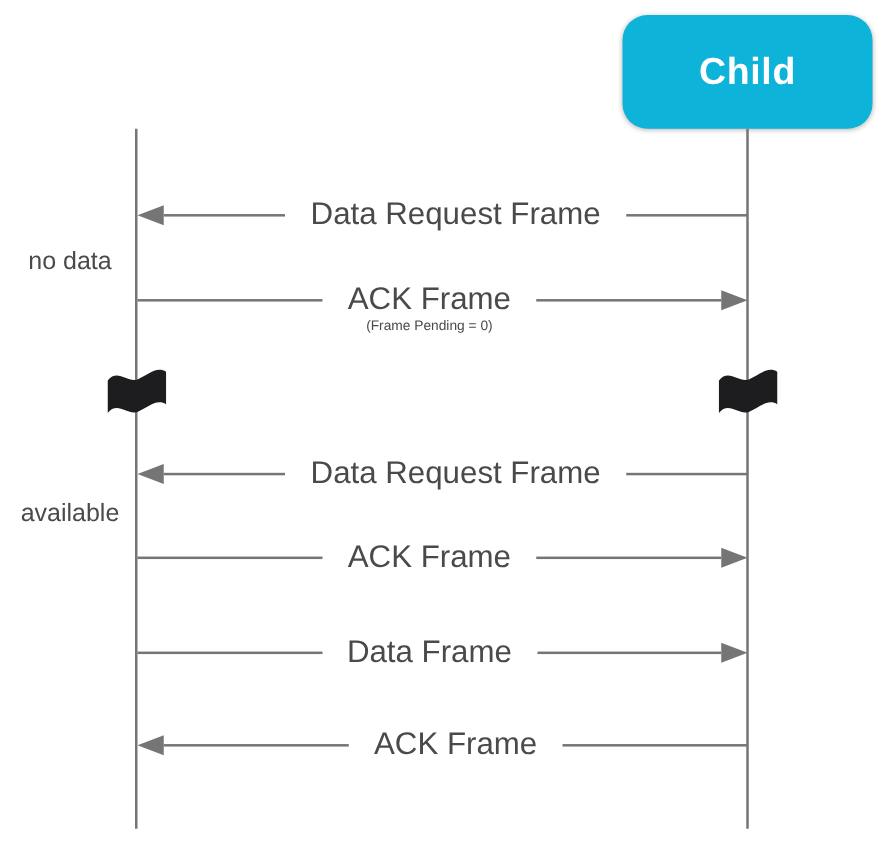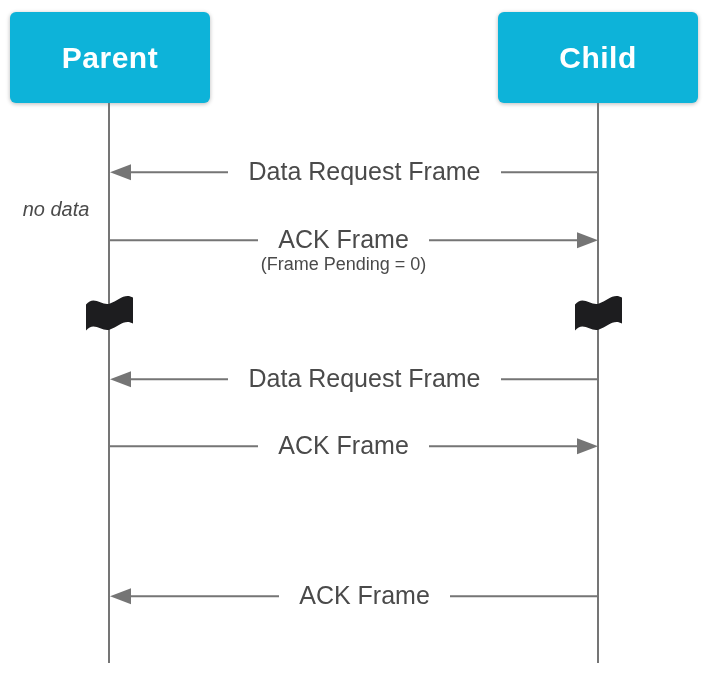--- a/index.html
+++ b/index.html
@@ -30,21 +30,21 @@
     display: flex;
     align-items: center;
     justify-content: center;
     font-size: 30px;
     font-weight: bold;
     border-radius: 6px;
     box-shadow: 0 1px 4px rgba(0,0,0,0.28);
     letter-spacing: 0.5px;
   }
   .actor.parent { left: 10px; }
-  .actor.child  { left: 498px; }
+  .actor.child  { left: 498px; border-radius: 20px; }
   .lifeline {
     position: absolute;
     top: 103px;
     width: 2px;
     height: 560px;
     background: var(--line);
   }
   .lifeline.parent-line { left: 108px; }
   .lifeline.child-line  { left: 597px; }
   .msg {
@@ -62,21 +62,21 @@
     font-size: 25px;
     line-height: 1.1;
     position: relative;
     white-space: nowrap;
   }
   .msg-sub {
     position: absolute;
     top: 100%;
     left: 50%;
     transform: translateX(-50%);
-    font-size: 18px;
+    font-size: 11px;
     white-space: nowrap;
     margin-top: 1px;
     color: var(--text);
   }
   .head { width: 0; height: 0; flex: 0 0 auto; }
   .head.left {
     border-top: 8px solid transparent;
     border-bottom: 8px solid transparent;
     border-right: 21px solid var(--line);
   }
@@ -87,38 +87,37 @@
   }
   .side-label {
     position: absolute;
     left: 0;
     width: 112px;
     text-align: center;
     transform: translateY(-50%);
     font-size: 20px;
     line-height: 1.12;
     color: var(--text);
-    font-style: italic;
   }
   .flag { position: absolute; }
   .flag path { fill: var(--flag); }
 </style>
 </head>
 <body>
 
 <div class="stage">
 
-  <div class="actor parent">Parent</div>
   <div class="actor child">Child</div>
 
   <div class="lifeline parent-line"></div>
   <div class="lifeline child-line"></div>
 
   <div class="side-label" style="top:209px">no data</div>
   <div class="side-label" style="top:411px">
+    <div>available</div>
   </div>
 
   <div class="msg" style="top:172px">
     <span class="head left"></span>
     <span class="seg"></span>
     <span class="msg-label">Data Request Frame</span>
     <span class="seg"></span>
   </div>
 
   <div class="msg" style="top:240px">
@@ -147,20 +146,26 @@
 
   <div class="msg" style="top:446px">
     <span class="seg"></span>
     <span class="msg-label">
       <span>ACK Frame</span>
     </span>
     <span class="seg"></span>
     <span class="head right"></span>
   </div>
 
+  <div class="msg" style="top:522px">
+    <span class="seg"></span>
+    <span class="msg-label">Data Frame</span>
+    <span class="seg"></span>
+    <span class="head right"></span>
+  </div>
 
   <div class="msg" style="top:596px">
     <span class="head left"></span>
     <span class="seg"></span>
     <span class="msg-label">ACK Frame</span>
     <span class="seg"></span>
   </div>
 
 </div>
 

